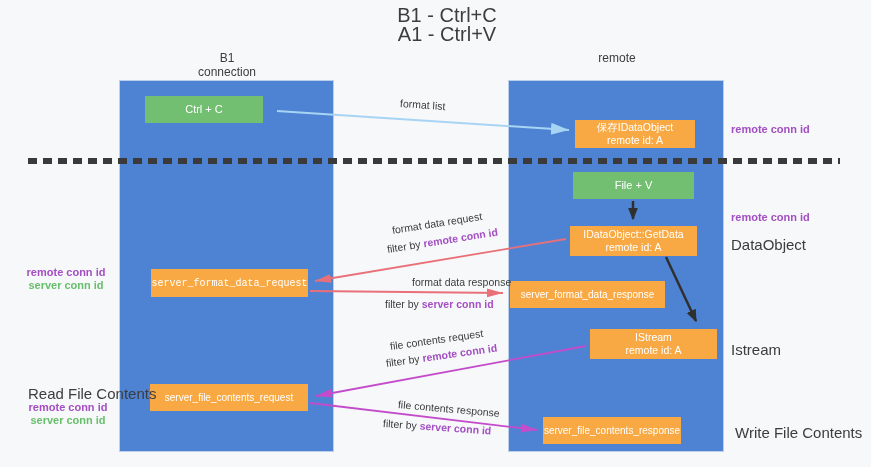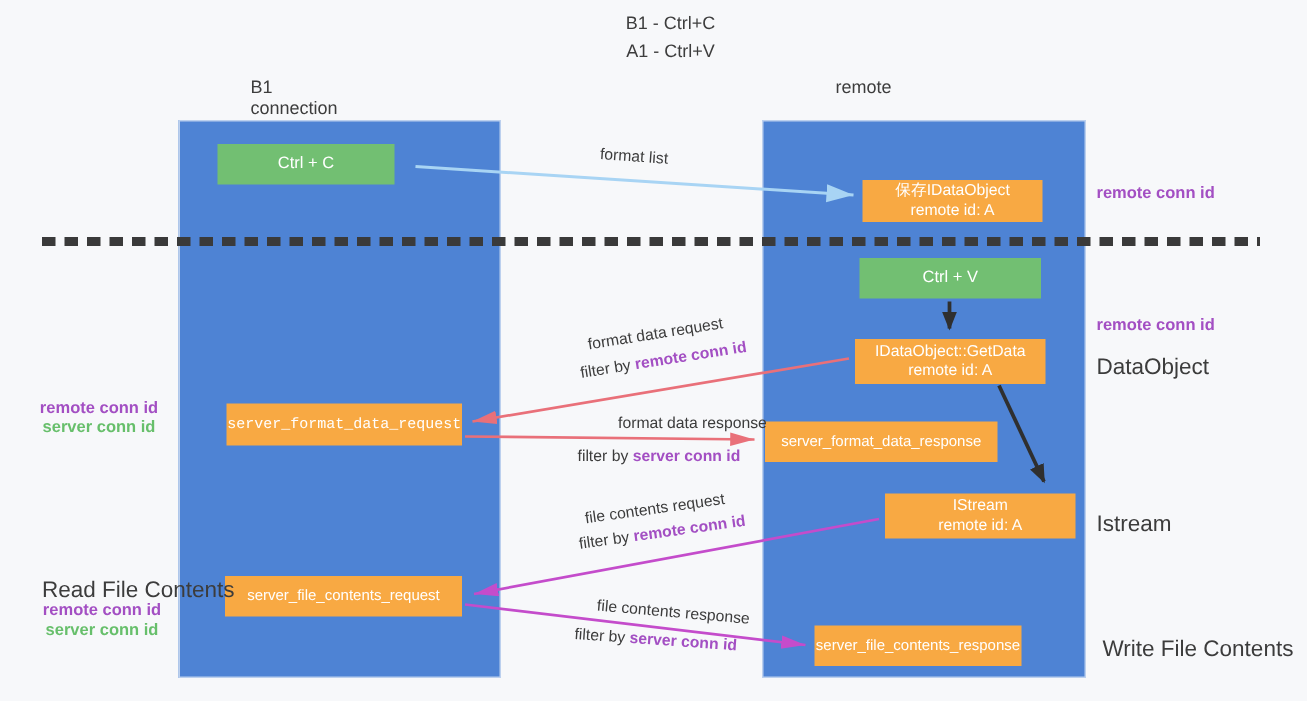--- a/index.html
+++ b/index.html
@@ -11,26 +11,26 @@
     position:relative;
     width:871px;height:467px;
     background:#f7f8fa;
     overflow:hidden;
   }
   .abs{position:absolute;}
   
   .title{
     left:297px;top:6px;width:300px;
     text-align:center;
-    font-size:12px;line-height:19px;
+    font-size:20px;line-height:19px;
     color:#3d3d3d;
   }
   
   .col-header{
-    width:120px;
+    width:120px;text-align:center;
     font-size:12px;line-height:14px;color:#3d3d3d;
     top:51px;
   }
   .col-header.left{left:167px;}
   .col-header.right{left:557px;}
   
   .column{
     background:#4e83d4;
     top:80px;height:372px;
     border:1px solid #bcd0ee;
@@ -141,21 +141,21 @@
   <div class="abs box green box-ctrl-c">
     <span>Ctrl + C</span>
   </div>
 
   <div class="abs box orange box-save-ido">
     <span>保存IDataObject</span>
     <span>remote id: A</span>
   </div>
 
   <div class="abs box green box-ctrl-v">
-    <span>Ctrl + V</span>
+    <span>File + V</span>
   </div>
 
   <div class="abs box orange box-getdata">
     <span>IDataObject::GetData</span>
     <span>remote id: A</span>
   </div>
 
   <div class="abs box orange box-sfdreq">
     <span>server_format_data_request</span>
   </div>

